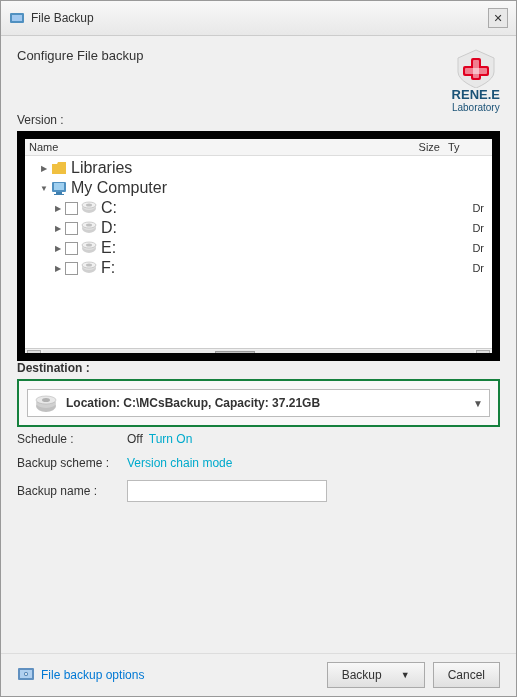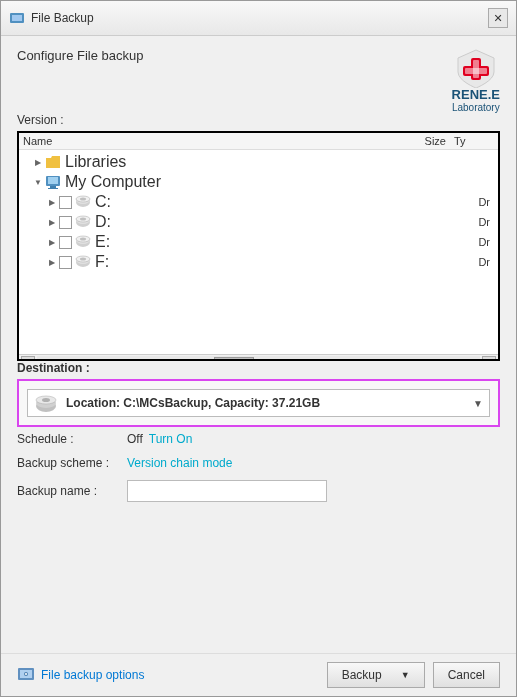--- a/index.html
+++ b/index.html
@@ -90,21 +90,21 @@
     .section-label {
       font-size: 12px;
       color: #333;
       margin-bottom: 4px;
     }
     .source-section {
       display: flex;
       flex-direction: column;
     }
     .tree-container {
-      border: 2px solid #000000;
+      border: 8px solid #000000;
       background: white;
       height: 230px;
       overflow: hidden;
       position: relative;
     }
     .tree-header {
       display: flex;
       background: #f5f5f5;
       border-bottom: 1px solid #ddd;
       padding: 2px 4px;
@@ -208,21 +208,21 @@
       height: 12px;
       background: #c0c0c0;
       border: 1px solid #999;
     }
     .destination-section {
       display: flex;
       flex-direction: column;
       font-weight: bold;
     }
     .destination-box {
-      border: 2px solid #d946ef;
+      border: 2px solid #15803d;
       background: #f8f8f8;
       padding: 8px;
     }
     .dest-dropdown {
       display: flex;
       align-items: center;
       background: white;
       border: 1px solid #bbb;
       padding: 4px 6px;
       cursor: pointer;

